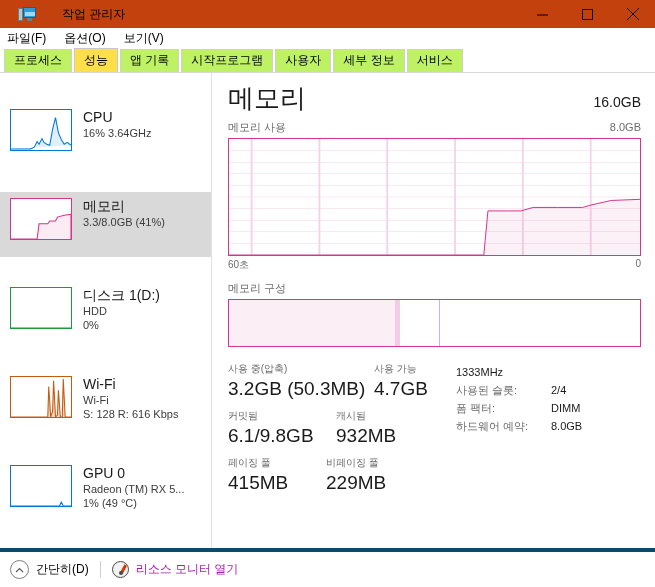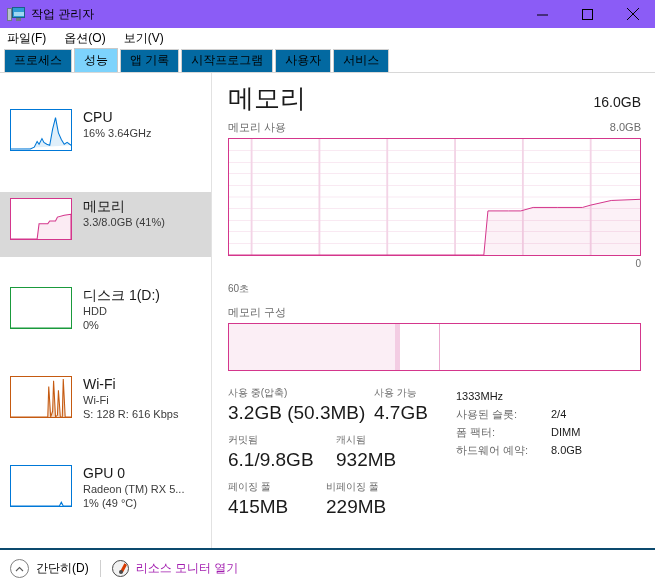--- a/index.html
+++ b/index.html
@@ -14,22 +14,23 @@
     position: relative;
     width: 655px; height: 587px;
     background: #ffffff;
     display: flex; flex-direction: column;
   }
 
   
   .titlebar {
     height: 28px; flex: 0 0 28px;
     display: flex; align-items: center;
-    background: #8b5cf6;
-    padding-left: 7px;
+    background: #c2410c;
+    padding-left: 18px;
+    gap: 20px;
   }
   .title-icon { width: 18px; height: 16px; position: relative; margin-right: 6px; flex: 0 0 18px; }
   .title-icon .tower {
     position: absolute; left: 0; top: 2px; width: 5px; height: 13px;
     background: #b9c4cc; border: 1px solid #6d7b85;
   }
   .title-icon .screen {
     position: absolute; left: 5px; top: 1px; width: 13px; height: 11px;
     background: #2f9bd6; border: 1px solid #1c5f86;
   }
@@ -67,27 +68,27 @@
     display: flex; align-items: flex-end;
     padding-left: 4px;
     border-bottom: 1px solid #d8d8d8;
     background: #ffffff;
   }
   .tab {
     font-size: 12px; color: #000000;
     height: 23px; line-height: 21px;
     padding: 0 9px;
     border: 1px solid #d0d0d0; border-bottom: none;
-    background: #0369a1;
+    background: #bef264;
     margin-right: 2px;
     white-space: nowrap;
     position: relative;
   }
   .tab.active {
-    background: #7dd3fc;
+    background: #fde047;
     height: 24px; line-height: 22px;
     border-color: #c8c8c8;
   }
 
   
   .content { flex: 1 1 auto; display: flex; min-height: 0; }
   .sidebar {
     width: 212px; flex: 0 0 212px;
     border-right: 1px solid #e2e2e2;
     background: #ffffff;
@@ -138,21 +139,21 @@
     margin-top: 3px;
     height: 118px;
     border: 1px solid #d4368c;
     position: relative;
     background: #ffffff;
     overflow: hidden;
   }
   .graph-box svg { display: block; width: 100%; height: 100%; }
 
   .axis-row { display: flex; margin-top: 2px; }
-  .axis-row .left { font-size: 10px; color: #6b6b6b; margin-top: 24px; }
+  .axis-row .left { font-size: 10px; color: #6b6b6b; }
   .axis-row .right { margin-left: auto; font-size: 10px; color: #6b6b6b; }
 
   .comp-caption { margin-top: 9px; font-size: 11px; color: #6b6b6b; }
   .comp-box {
     margin-top: 3px; height: 48px;
     border: 1px solid #d4368c;
     background: #ffffff;
     position: relative; overflow: hidden;
   }
   .comp-used { position: absolute; left: 0; top: 0; bottom: 0; background: #fbeef5; }
@@ -168,21 +169,21 @@
   .stat-value { font-size: 19px; color: #1a1a1a; line-height: 26px; white-space: nowrap; }
 
   .specs { padding-top: 2px; }
   .spec-row { display: flex; line-height: 18px; }
   .spec-key { width: 95px; flex: 0 0 95px; font-size: 11px; color: #6b6b6b; white-space: nowrap; }
   .spec-val { font-size: 11px; color: #1a1a1a; white-space: nowrap; }
 
   
   .statusbar {
     flex: 0 0 39px; height: 39px;
-    border-top: 2px solid #0c4a6e;
+    border-top: 4px solid #0c4a6e;
     display: flex; align-items: center;
     padding-left: 10px;
     background: #ffffff;
   }
   .fewer { display: flex; align-items: center; }
   .chev-circle {
     width: 19px; height: 19px; border-radius: 50%;
     border: 1px solid #808080;
     display: flex; align-items: center; justify-content: center;
     margin-right: 7px;
@@ -243,20 +244,21 @@
     <div class="menu-item">옵션(O)</div>
     <div class="menu-item">보기(V)</div>
   </div>
 
   <div class="tabstrip">
     <div class="tab">프로세스</div>
     <div class="tab active">성능</div>
     <div class="tab">앱 기록</div>
     <div class="tab">시작프로그램</div>
     <div class="tab">사용자</div>
+    <div class="tab">세부 정보</div>
     <div class="tab">서비스</div>
   </div>
 
   <div class="content">
 
     <div class="sidebar">
 
       <div class="side-item">
         <div class="thumb" style="border-color:#0078d7">
           <svg viewBox="0 0 62 42" preserveAspectRatio="none">

